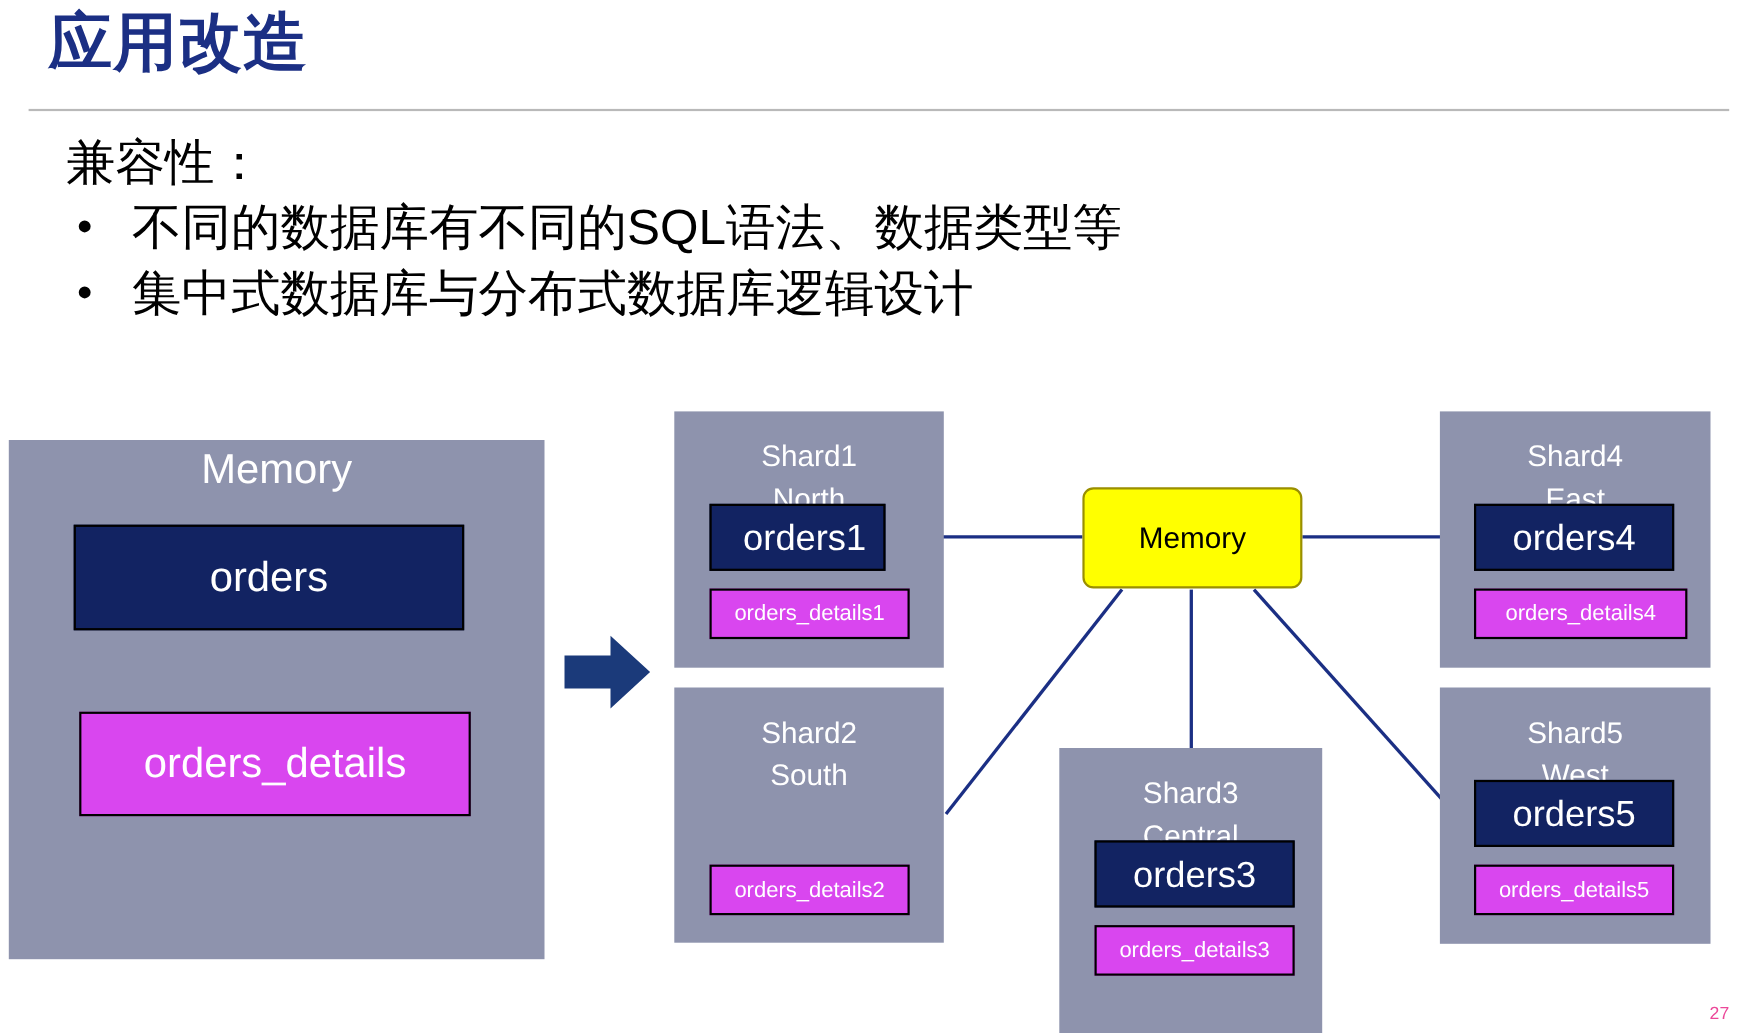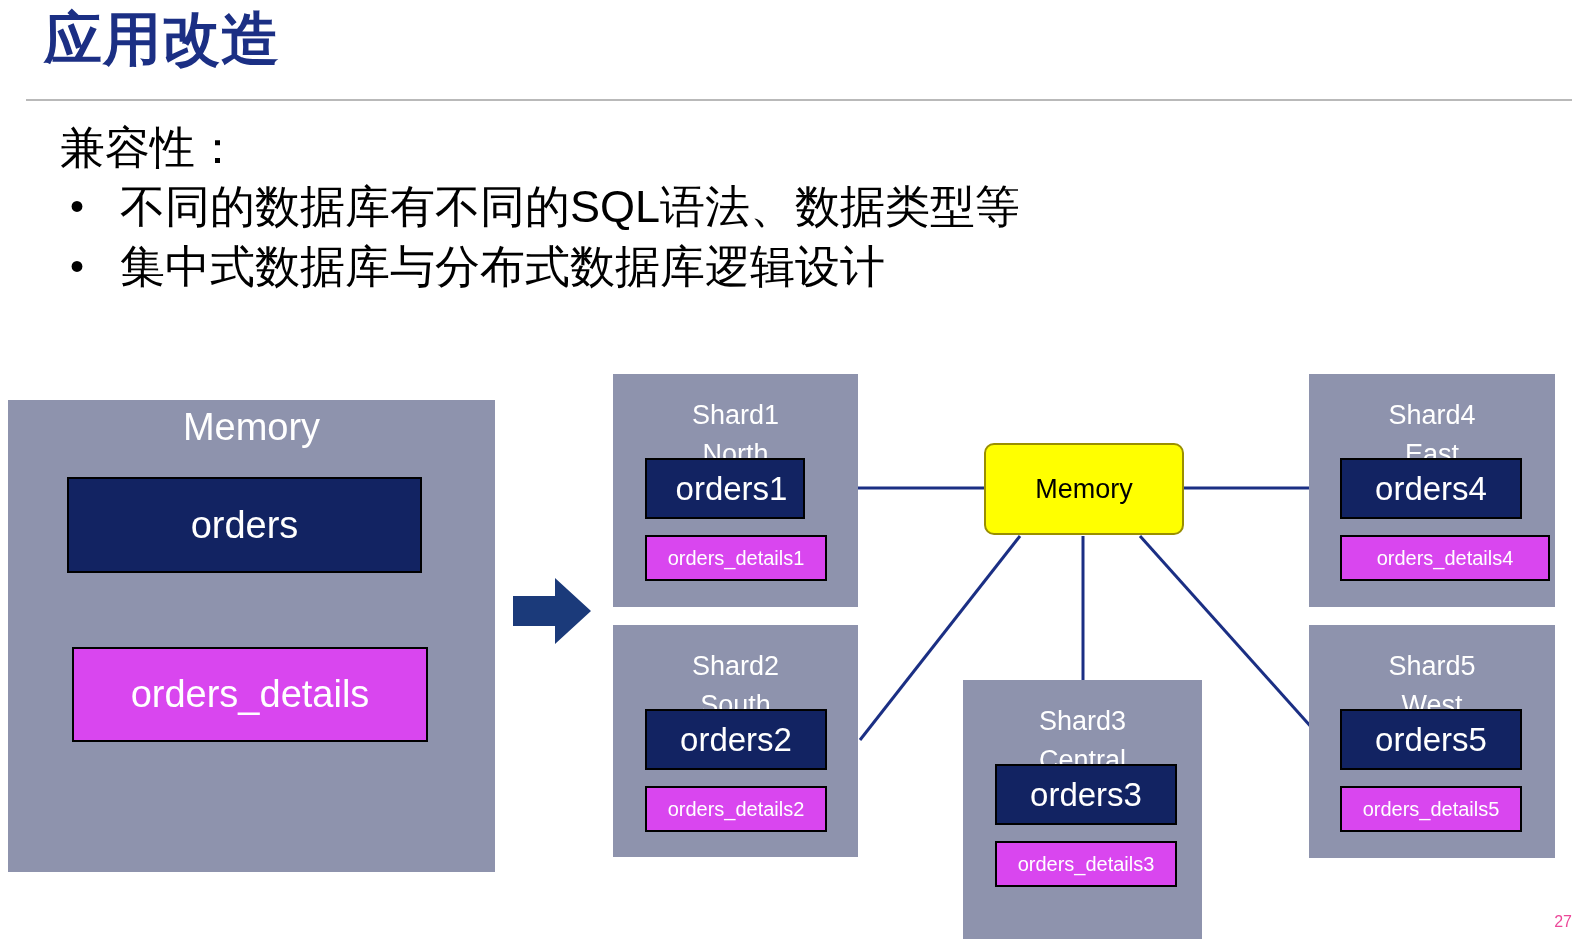--- a/index.html
+++ b/index.html
@@ -155,21 +155,21 @@
   .tbl-main { font-size: 33px; }
   .tbl-sub  { font-size: 20px; }
 
   #shard1-orders  { left: 645px; top: 98px;  width: 160px; height: 61px; padding-left: 13px; }
   #shard1-details { left: 645px; top: 175px; width: 182px; height: 46px; }
   #shard2-orders  { left: 645px; top: 349px; width: 182px; height: 61px; }
   #shard2-details { left: 645px; top: 426px; width: 182px; height: 46px; }
   #shard3-orders  { left: 995px; top: 404px; width: 182px; height: 61px; }
   #shard3-details { left: 995px; top: 481px; width: 182px; height: 46px; }
   #shard4-orders  { left: 1340px; top: 98px;  width: 182px; height: 61px; }
-  #shard4-details { left: 1340px; top: 175px; width: 210px; height: 46px; }
+  #shard4-details { left: 1340px; top: 175px; width: 194px; height: 46px; }
   #shard5-orders  { left: 1340px; top: 349px; width: 182px; height: 61px; }
   #shard5-details { left: 1340px; top: 426px; width: 182px; height: 46px; }
 
   #network-node {
     position: absolute;
     left: 984px;
     top: 83px;
     width: 200px;
     height: 92px;
     background: #FFFF00;
@@ -237,21 +237,20 @@
 
     <div class="panel" id="shard1-panel">
       <div class="panel-label"><span>Shard1</span><br><span>North</span></div>
     </div>
     <div class="tbl tbl-blue tbl-main" id="shard1-orders">orders1</div>
     <div class="tbl tbl-green tbl-sub" id="shard1-details">orders_details1</div>
 
     <div class="panel" id="shard2-panel">
       <div class="panel-label"><span>Shard2</span><br><span>South</span></div>
     </div>
-    <div class="tbl tbl-blue tbl-main" id="shard2-orders">orders2</div>
     <div class="tbl tbl-green tbl-sub" id="shard2-details">orders_details2</div>
 
     <div class="panel" id="shard3-panel">
       <div class="panel-label"><span>Shard3</span><br><span>Central</span></div>
     </div>
     <div class="tbl tbl-blue tbl-main" id="shard3-orders">orders3</div>
     <div class="tbl tbl-green tbl-sub" id="shard3-details">orders_details3</div>
 
     <div class="panel" id="shard4-panel">
       <div class="panel-label"><span>Shard4</span><br><span>East</span></div>

